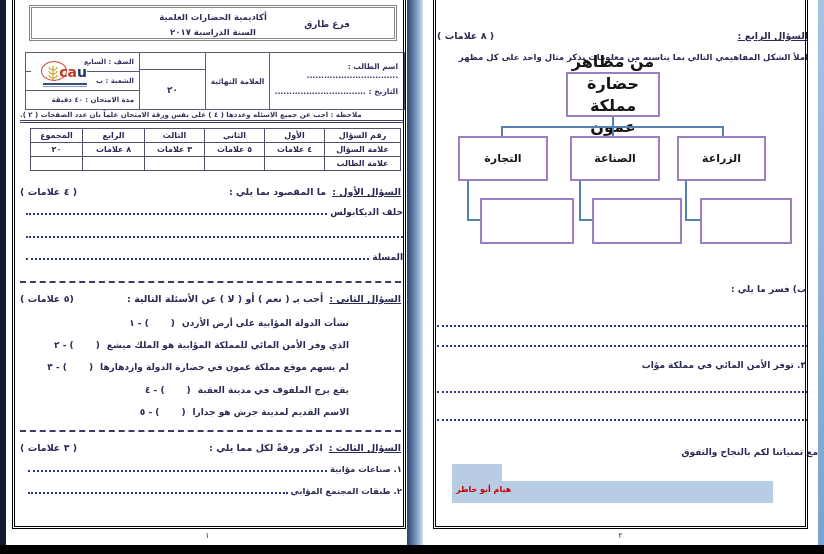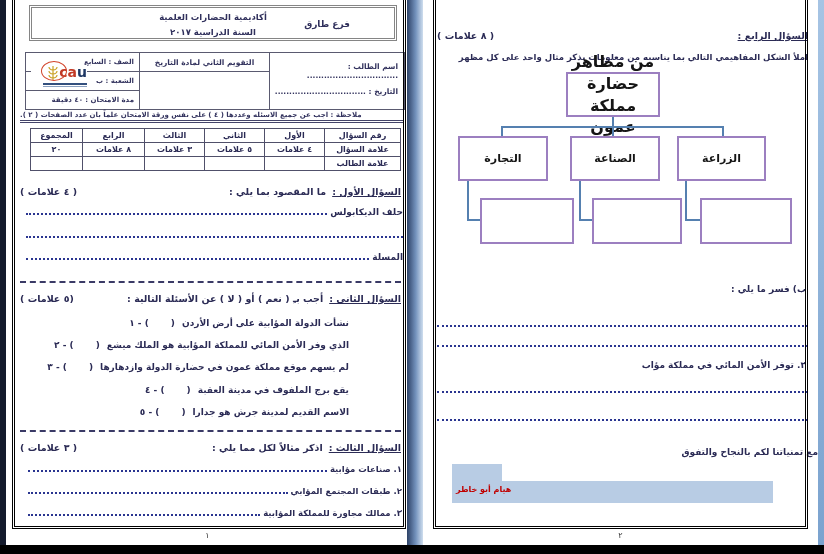--- a/index.html
+++ b/index.html
@@ -104,21 +104,27 @@
     </div>
     <div class="hdr-branch">فرع طارق</div>
   </div>
 
   <div class="info">
     <div class="ic1">
       <div class="l1">اسم الطالب : ................................</div>
       <div class="l2">التاريخ : ................................</div>
     </div>
     <div class="ic2">
-      <div class="ic2top">التقويم الثاني لمادة التاريخ</div>
+      <div class="ic2bot">
+        <div class="icfinal">العلامة النهائية</div>
+        <div class="icnum">
+          <div class="icnum-top"></div>
+          <div class="icnum-val">٢٠</div>
+        </div>
+      </div>
     </div>
     <div class="ic3">
       <div class="ic3r">الصف : السابع</div>
       <div class="ic3r">الشعبة : ب</div>
       <div class="ic3r">مدة الامتحان : ٤٠ دقيقة</div>
       <div class="logo">
         <div class="logo-line">
           <span class="lu">u</span>
           <span class="lca">ca</span>
           <svg width="12" height="16" viewBox="0 0 12 16">
@@ -212,33 +218,29 @@
   <div class="q2item" style="top:407px">
     <span>٥ - (</span>
     <span class="q2gap"></span>
     <span>)</span>
     <span class="q2text">الاسم القديم لمدينة جرش هو جدارا</span>
   </div>
   <div class="rule-dash" style="top:430px"></div>
 
   <div class="qrow" style="top:442px">
     <span class="qtitle">السؤال الثالث :</span>
-    <span class="qprompt">اذكر مثالاً لكل مما يلي :</span>
+    <span class="qprompt">اذكر ورقةً لكل مما يلي :</span>
     <span class="qmarks">( ٣ علامات )</span>
   </div>
   <div class="fillrow" style="left:22px;right:7px;top:464px;font-size:8.5px">
     <span>١. صناعات <span class="spell">مؤابية</span></span>
     <span class="dotfill"></span>
   </div>
   <div class="fillrow" style="left:22px;right:7px;top:486px;font-size:8.5px">
     <span>٢. طبقات المجتمع <span class="spell">المؤابي</span></span>
-    <span class="dotfill"></span>
-  </div>
-  <div class="fillrow" style="left:22px;right:7px;top:508px;font-size:8.5px">
-    <span>٣. ممالك مجاورة للمملكة <span class="spell">المؤابية</span></span>
     <span class="dotfill"></span>
   </div>
 
   <div class="border-box"></div>
   <div class="pagenum">١</div>
 </div>
 
 <div class="sheet" id="sheet2">
 
   <div class="qrow" style="top:30px;left:14px;right:10px">

